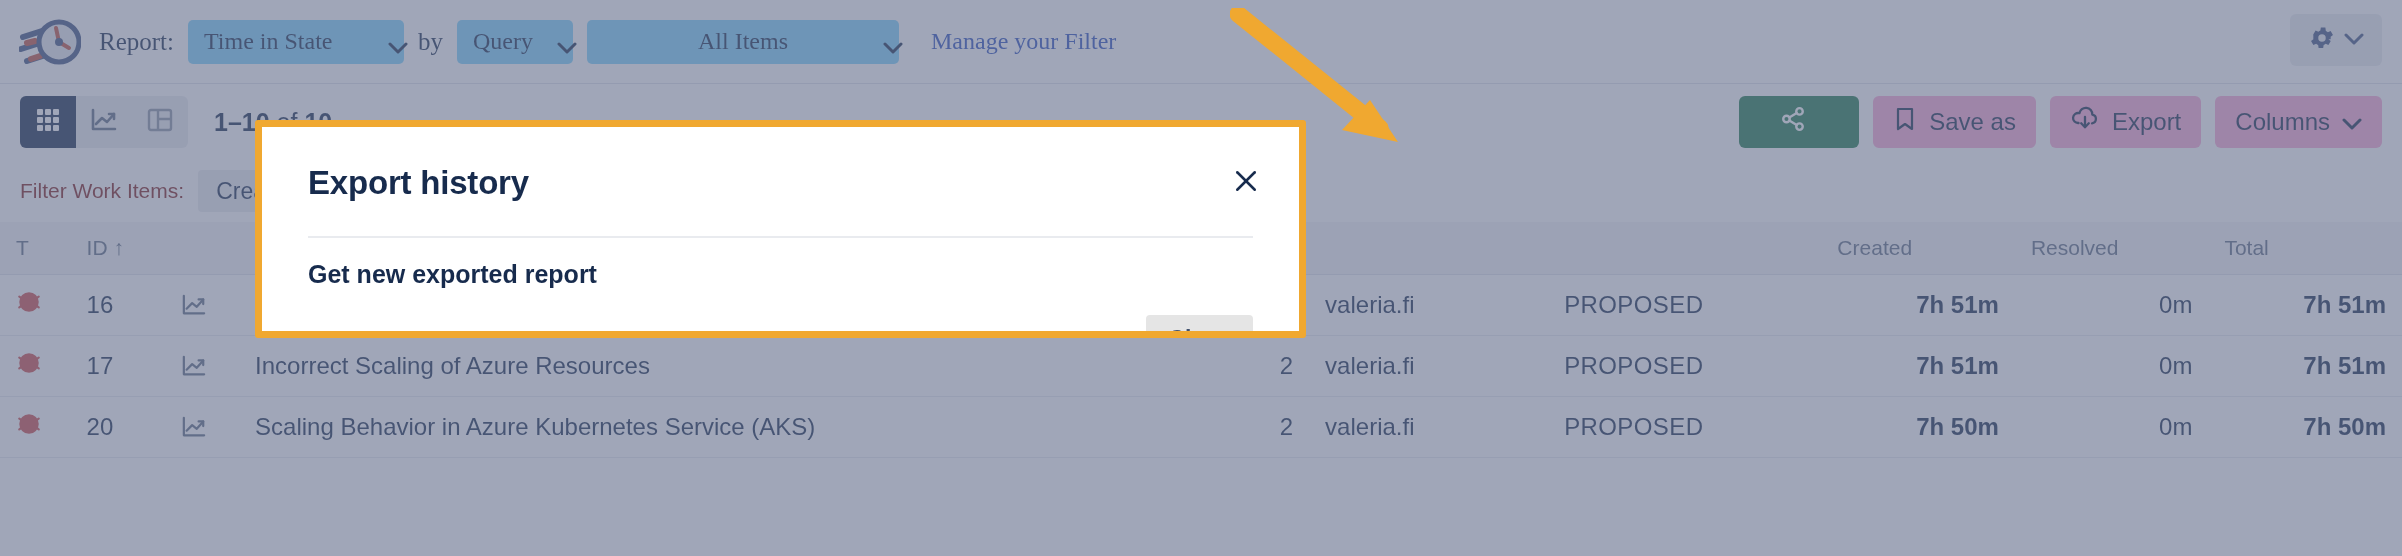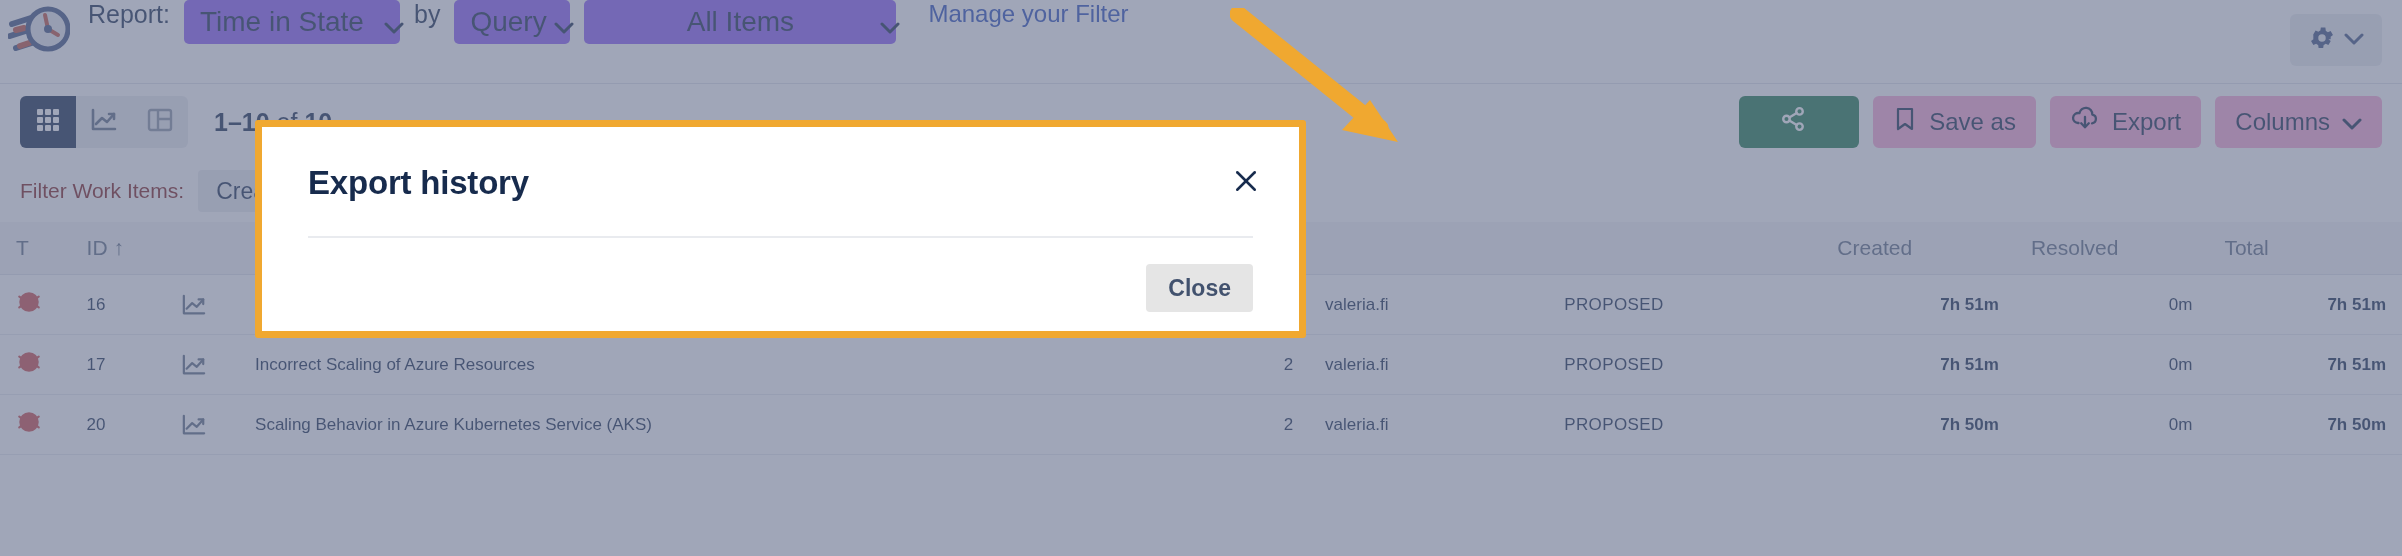--- a/index.html
+++ b/index.html
@@ -17,42 +17,44 @@
     background: #ffffff;
   }
 
   
   .page { position:absolute; inset:0; background:#ffffff; }
 
   .topbar {
     position: relative;
     height: 84px;
     display: flex;
-    padding: 0 8px;
+    align-items: center;
+    padding: 0 19px;
     background: #ffffff;
     border-bottom: 1px solid #dfe3eb;
+    font-family: Liberation Serif, serif;
   }
 
   .logo { width: 62px; height: 58px; flex: 0 0 auto; margin-right: 18px; position: relative; top:2px;}
 
   .tb-label {
     font-size: 25px;
     color: #172b4d;
     margin-right: 14px;
     white-space: nowrap;
   }
 
   .select {
     height: 44px;
     border-radius: 5px;
-    background: #8b5cf6;
+    background: #7dd3fc;
     display: flex;
     align-items: center;
     padding: 0 16px;
-    font-size: 28px;
+    font-size: 24px;
     color: #172b4d;
     white-space: nowrap;
     cursor: pointer;
     position: relative;
   }
   .select.w-report { width: 216px; justify-content: space-between; }
   .select.w-by     { width: 116px; justify-content: space-between; }
   .select.w-items  { width: 312px; justify-content: center; position: relative;}
   .select.w-items .chev { position:absolute; right: 16px; }
   .spacer-word { margin: 0 14px; font-size: 25px; color:#172b4d; }
@@ -164,21 +166,21 @@
     background: #f4f5f7;
     font-size: 21px;
     color: #5e6c84;
     font-weight: 400;
     text-align: left;
     padding: 14px 16px;
     border-bottom: 1px solid #dfe3eb;
     white-space: nowrap;
   }
   table.grid td {
-    font-size: 17px;
+    font-size: 24px;
     color: #172b4d;
     padding: 14px 16px;
     border-bottom: 1px solid #e6e9ef;
     white-space: nowrap;
     overflow: hidden;
   }
   td.num, th.num { text-align: right; }
   td.bold { font-weight: 700; }
   .colw-t   { width: 62px; }
   .colw-id  { width: 82px; }
@@ -574,20 +576,21 @@
         <span>
           <svg width="30" height="30" viewBox="0 0 24 24" fill="none" stroke="#172b4d" stroke-width="2" stroke-linecap="round">
             <line x1="5" y1="5" x2="19" y2="19"></line>
               <line x1="19" y1="5" x2="5" y2="19"></line>
           </svg>
         </span>
       </div>
 
       <div class="modal-divider"></div>
 
+      <div class="modal-sub">Get new exported report</div>
 
       <div class="modal-actions">
         <div class="btn btn-close">Close</div>
       </div>
     </div>
   </div>
 
   <div class="arrow">
     <svg width="200" height="150" viewBox="0 0 200 150">
       <path d="M8 6 L150 120" stroke="#f0a830" stroke-width="17" stroke-linecap="round" fill="none"></path>

